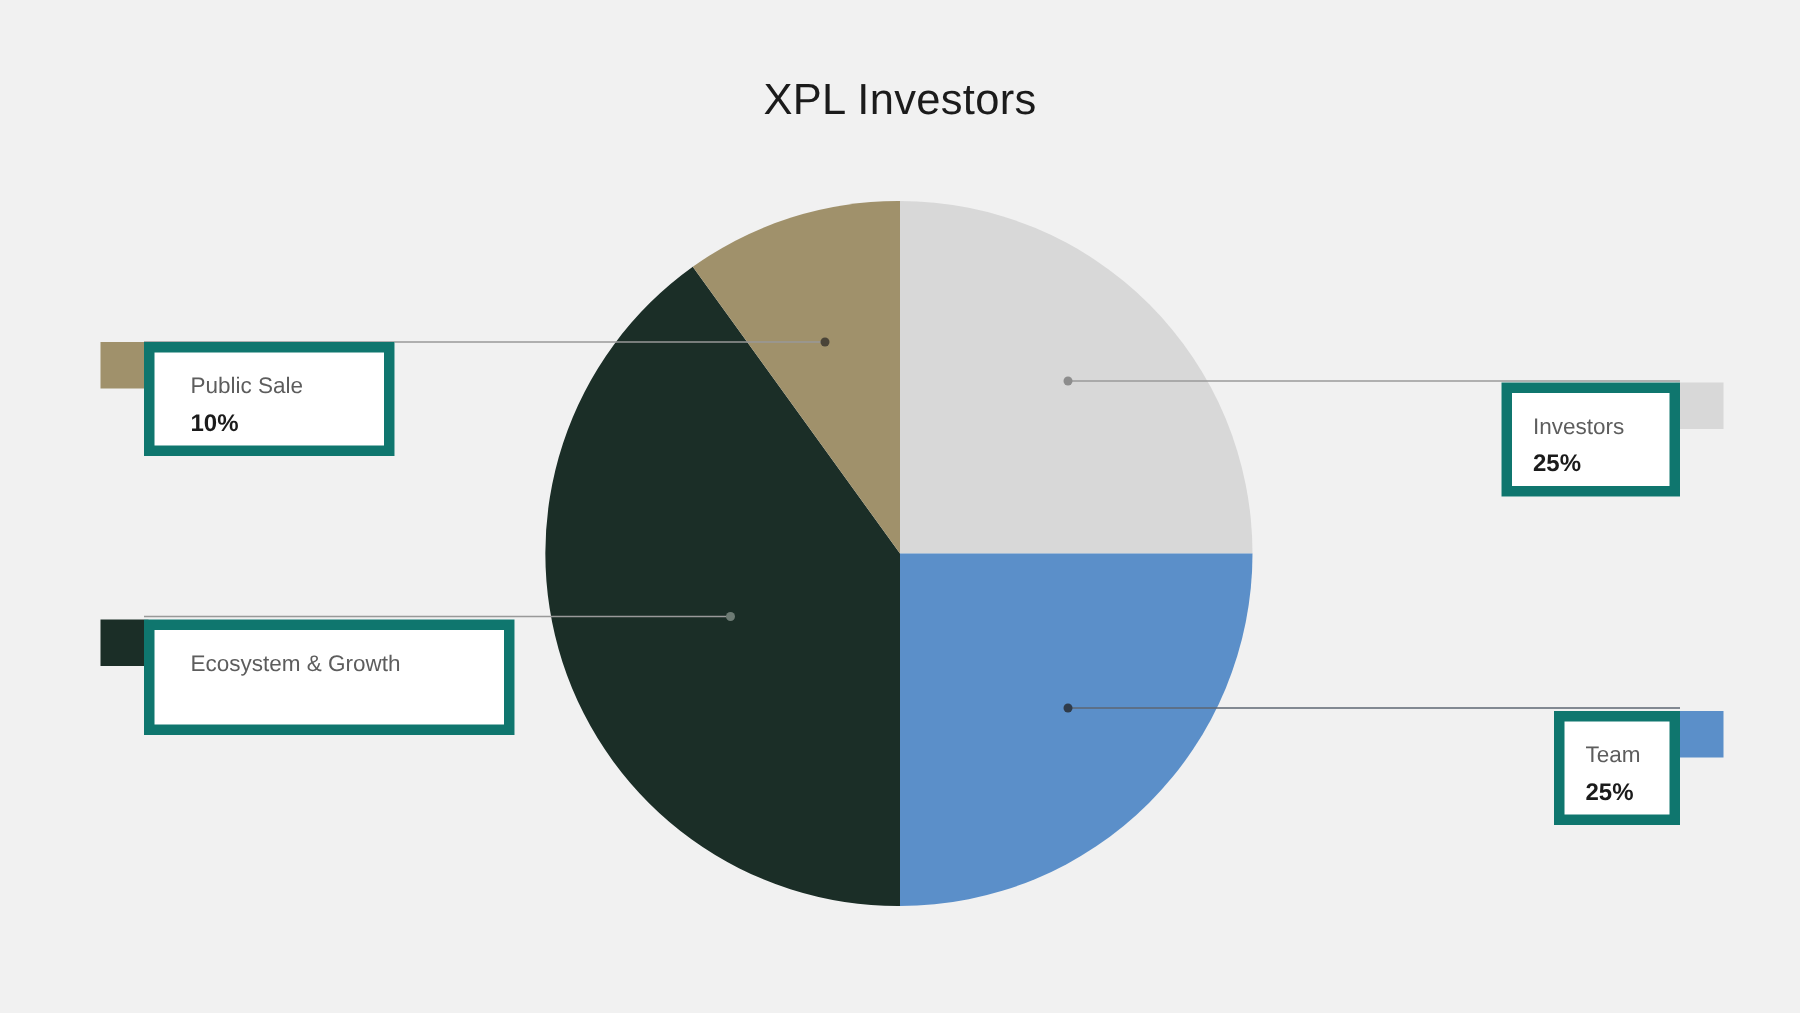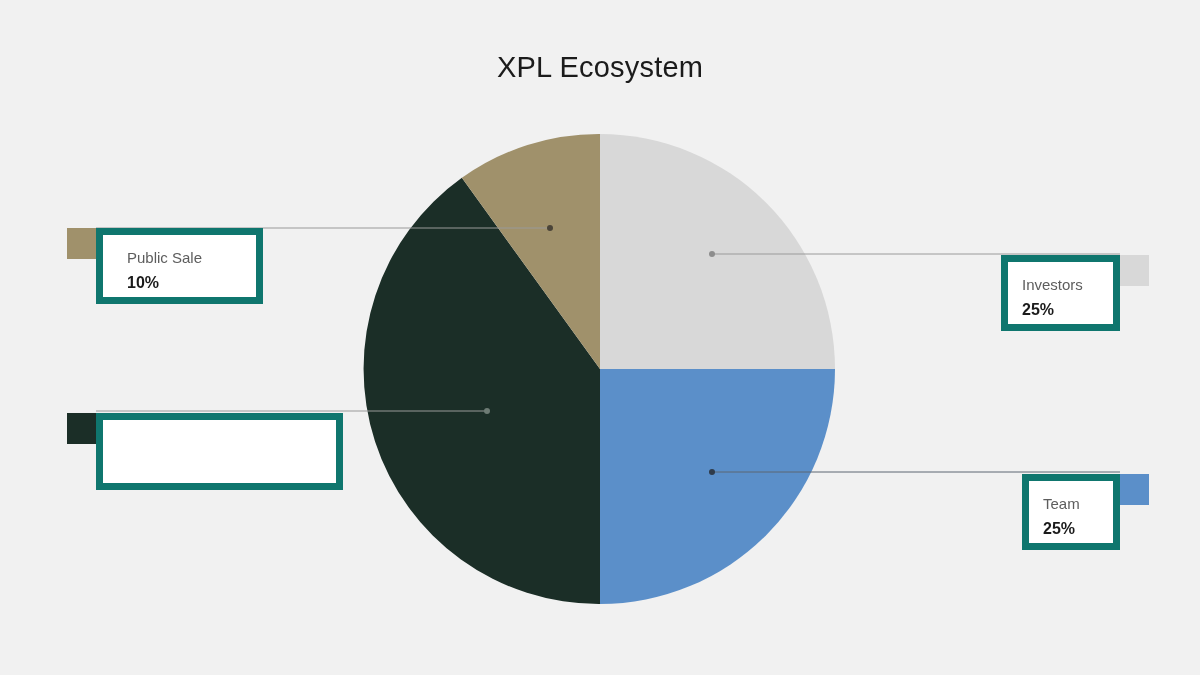--- a/index.html
+++ b/index.html
@@ -89,28 +89,28 @@
   #callout-public-sale   { left: 67px;  top: 228px; width: 196px; }
   #callout-public-sale .box   { width: 167px; height: 76px; }
 
   #callout-ecosystem     { left: 67px;  top: 413px; width: 276px; }
   #callout-ecosystem .box     { width: 247px; height: 77px; }
 
   #callout-investors     { left: 1001px; top: 255px; width: 148px; }
   #callout-investors .box     { width: 119px; height: 76px; }
 
   #callout-team          { left: 1022px; top: 474px; width: 127px; }
-  #callout-team .box          { width: 98px;  height: 76px; margin-left: 37px; }
+  #callout-team .box          { width: 84px;  height: 76px; margin-left: 37px; }
 </style>
 </head>
 <body>
 
 <div id="stage" style="background: rgb(241, 241, 241);">
 
-  <div id="chart-title">XPL Ecosystem</div>
+  <div id="chart-title">XPL Investors</div>
 
   <svg id="pie-svg" viewBox="0 0 1200 675">
 
     <g>
 
       <path d="M 600 369 L 600 134 A 235 235 0 0 1 835 369 Z" fill="#d8d8d8"></path>
 
       <path d="M 600 369 L 835 369 A 235 235 0 0 1 600 604 Z" fill="#5b8fc9"></path>
 
       <path d="M 600 369 L 600 604 A 235 235 0 0 1 461.86 177.86 Z" fill="#1b2e27"></path>
@@ -138,20 +138,21 @@
     <div class="swatch" style="background:#a0916b"></div>
     <div class="box">
       <div class="cat">Public Sale</div>
       <div class="pct">10%</div>
     </div>
   </div>
 
   <div class="callout left" id="callout-ecosystem">
     <div class="swatch" style="background:#1b2e27"></div>
     <div class="box">
+      <div class="cat">Ecosystem &amp; Growth</div>
     </div>
   </div>
 
   <div class="callout right" id="callout-investors">
     <div class="swatch" style="background:#d8d8d8"></div>
     <div class="box">
       <div class="cat">Investors</div>
       <div class="pct">25%</div>
     </div>
   </div>

